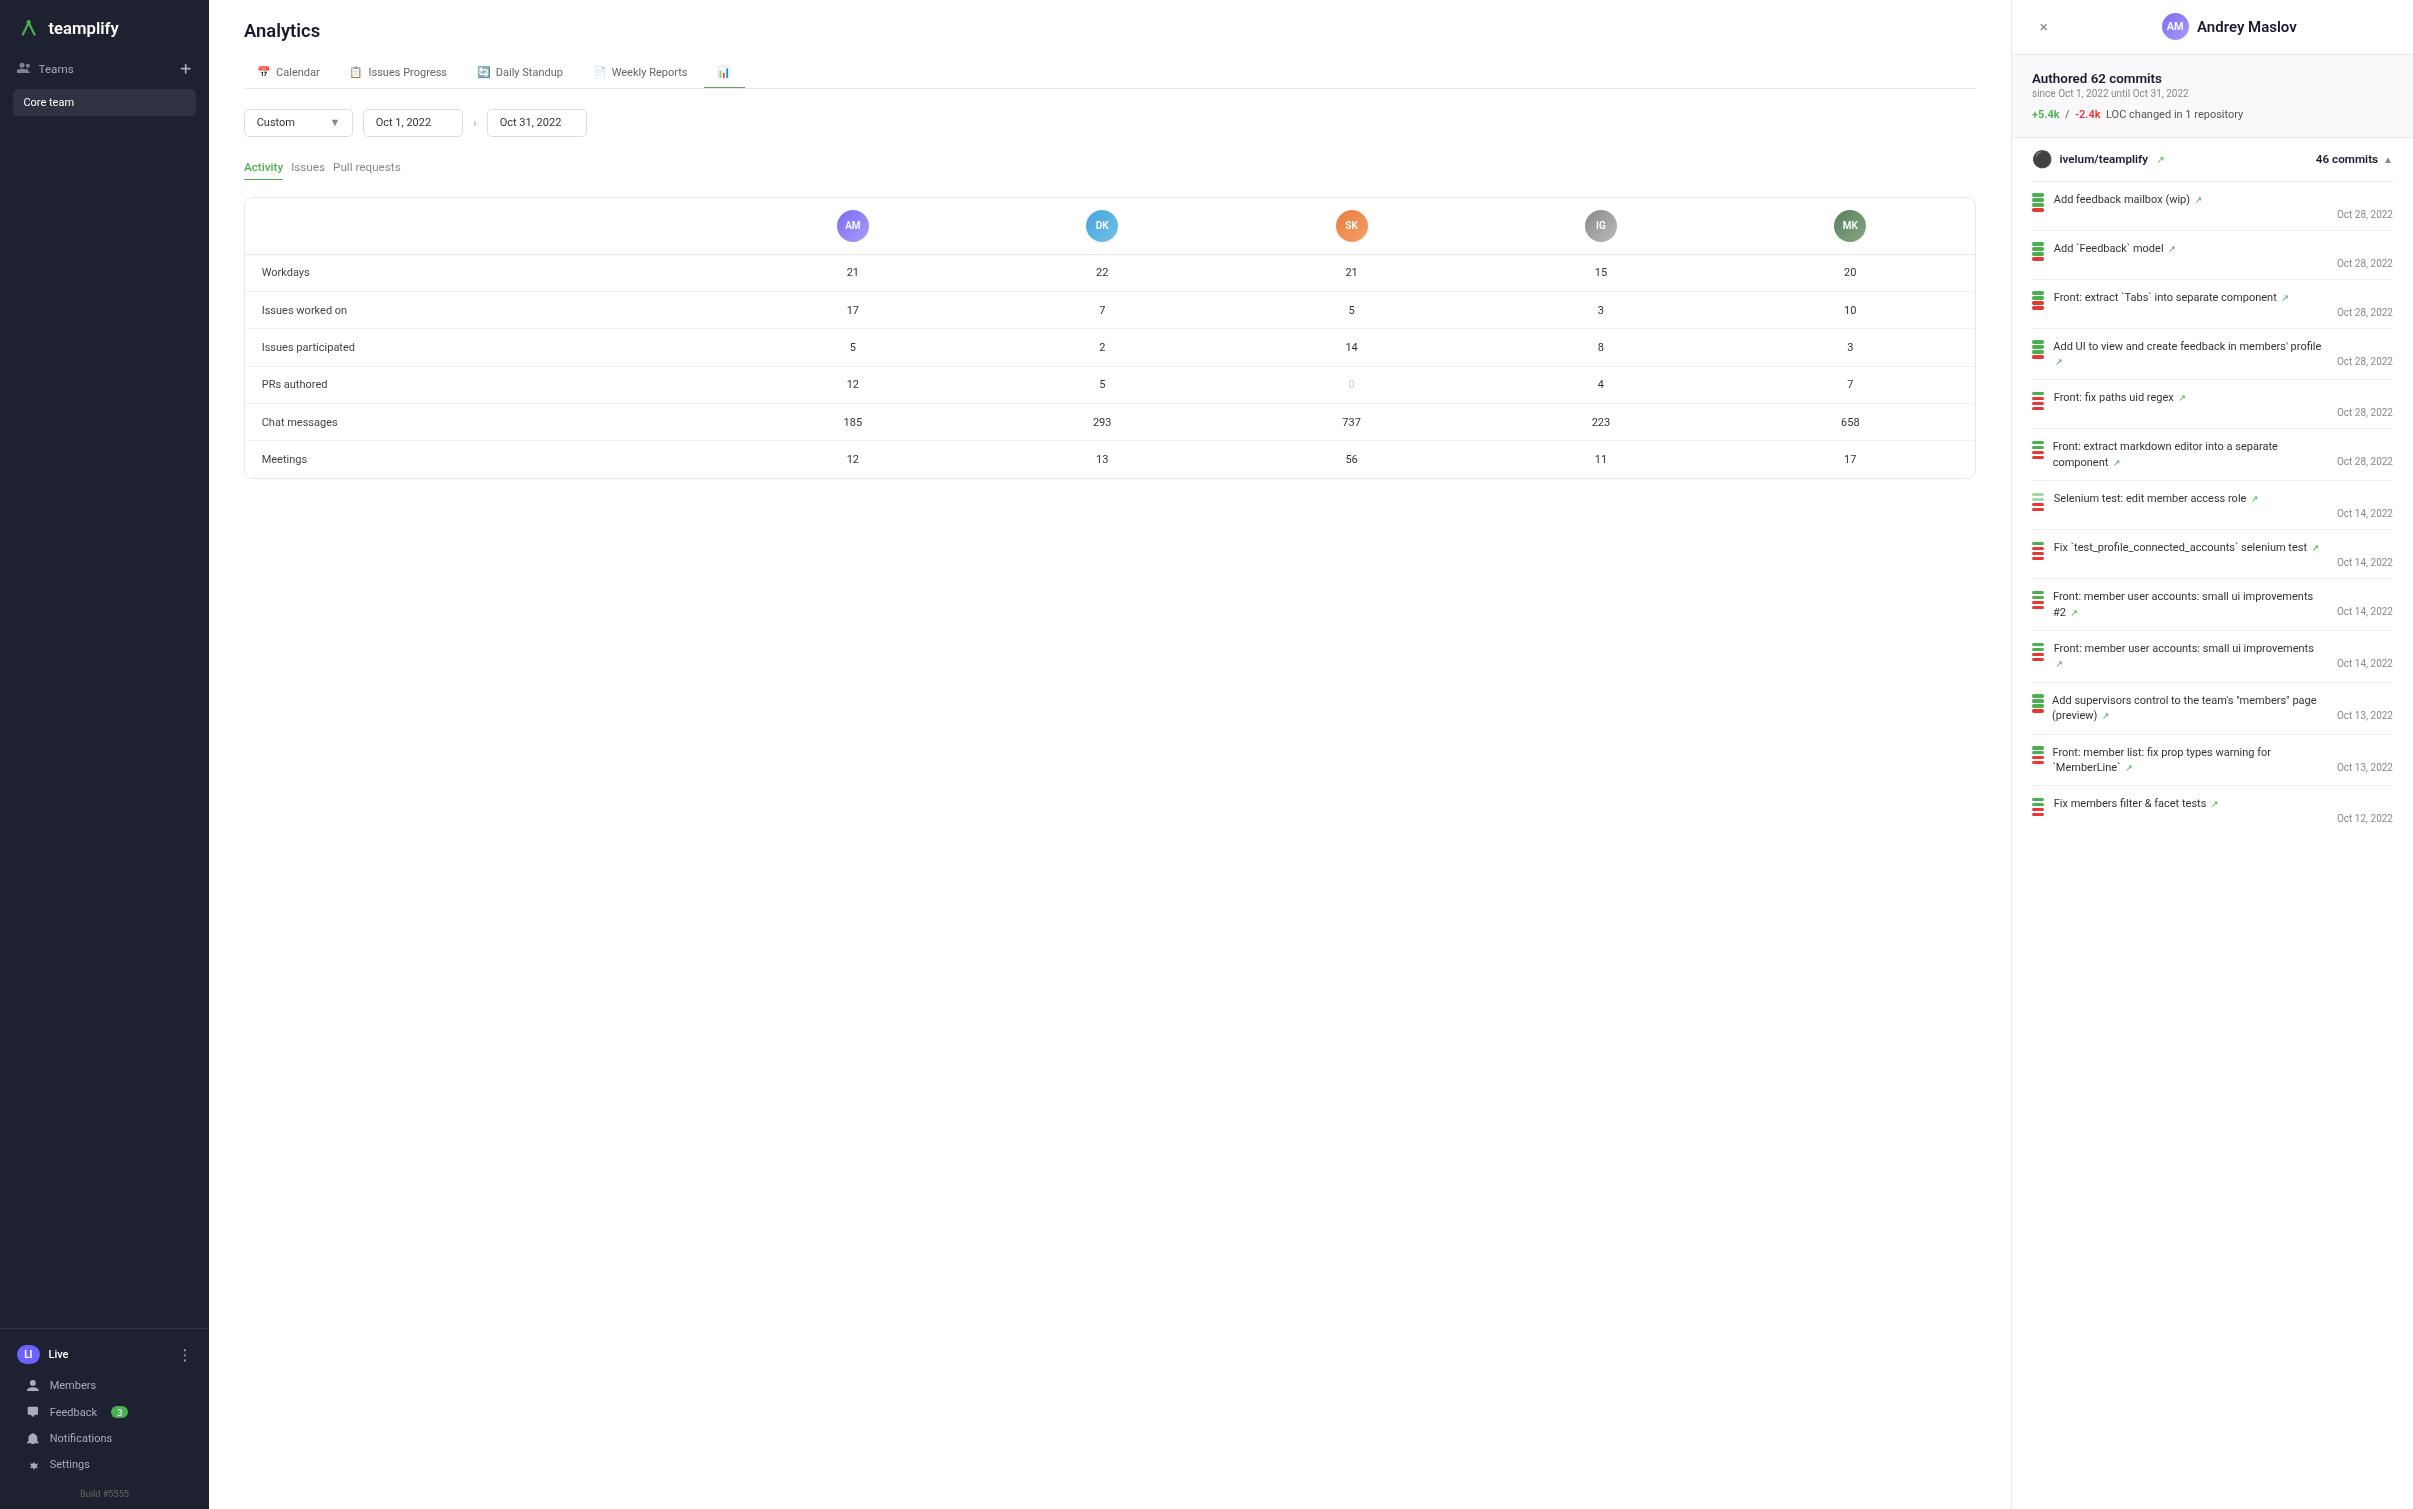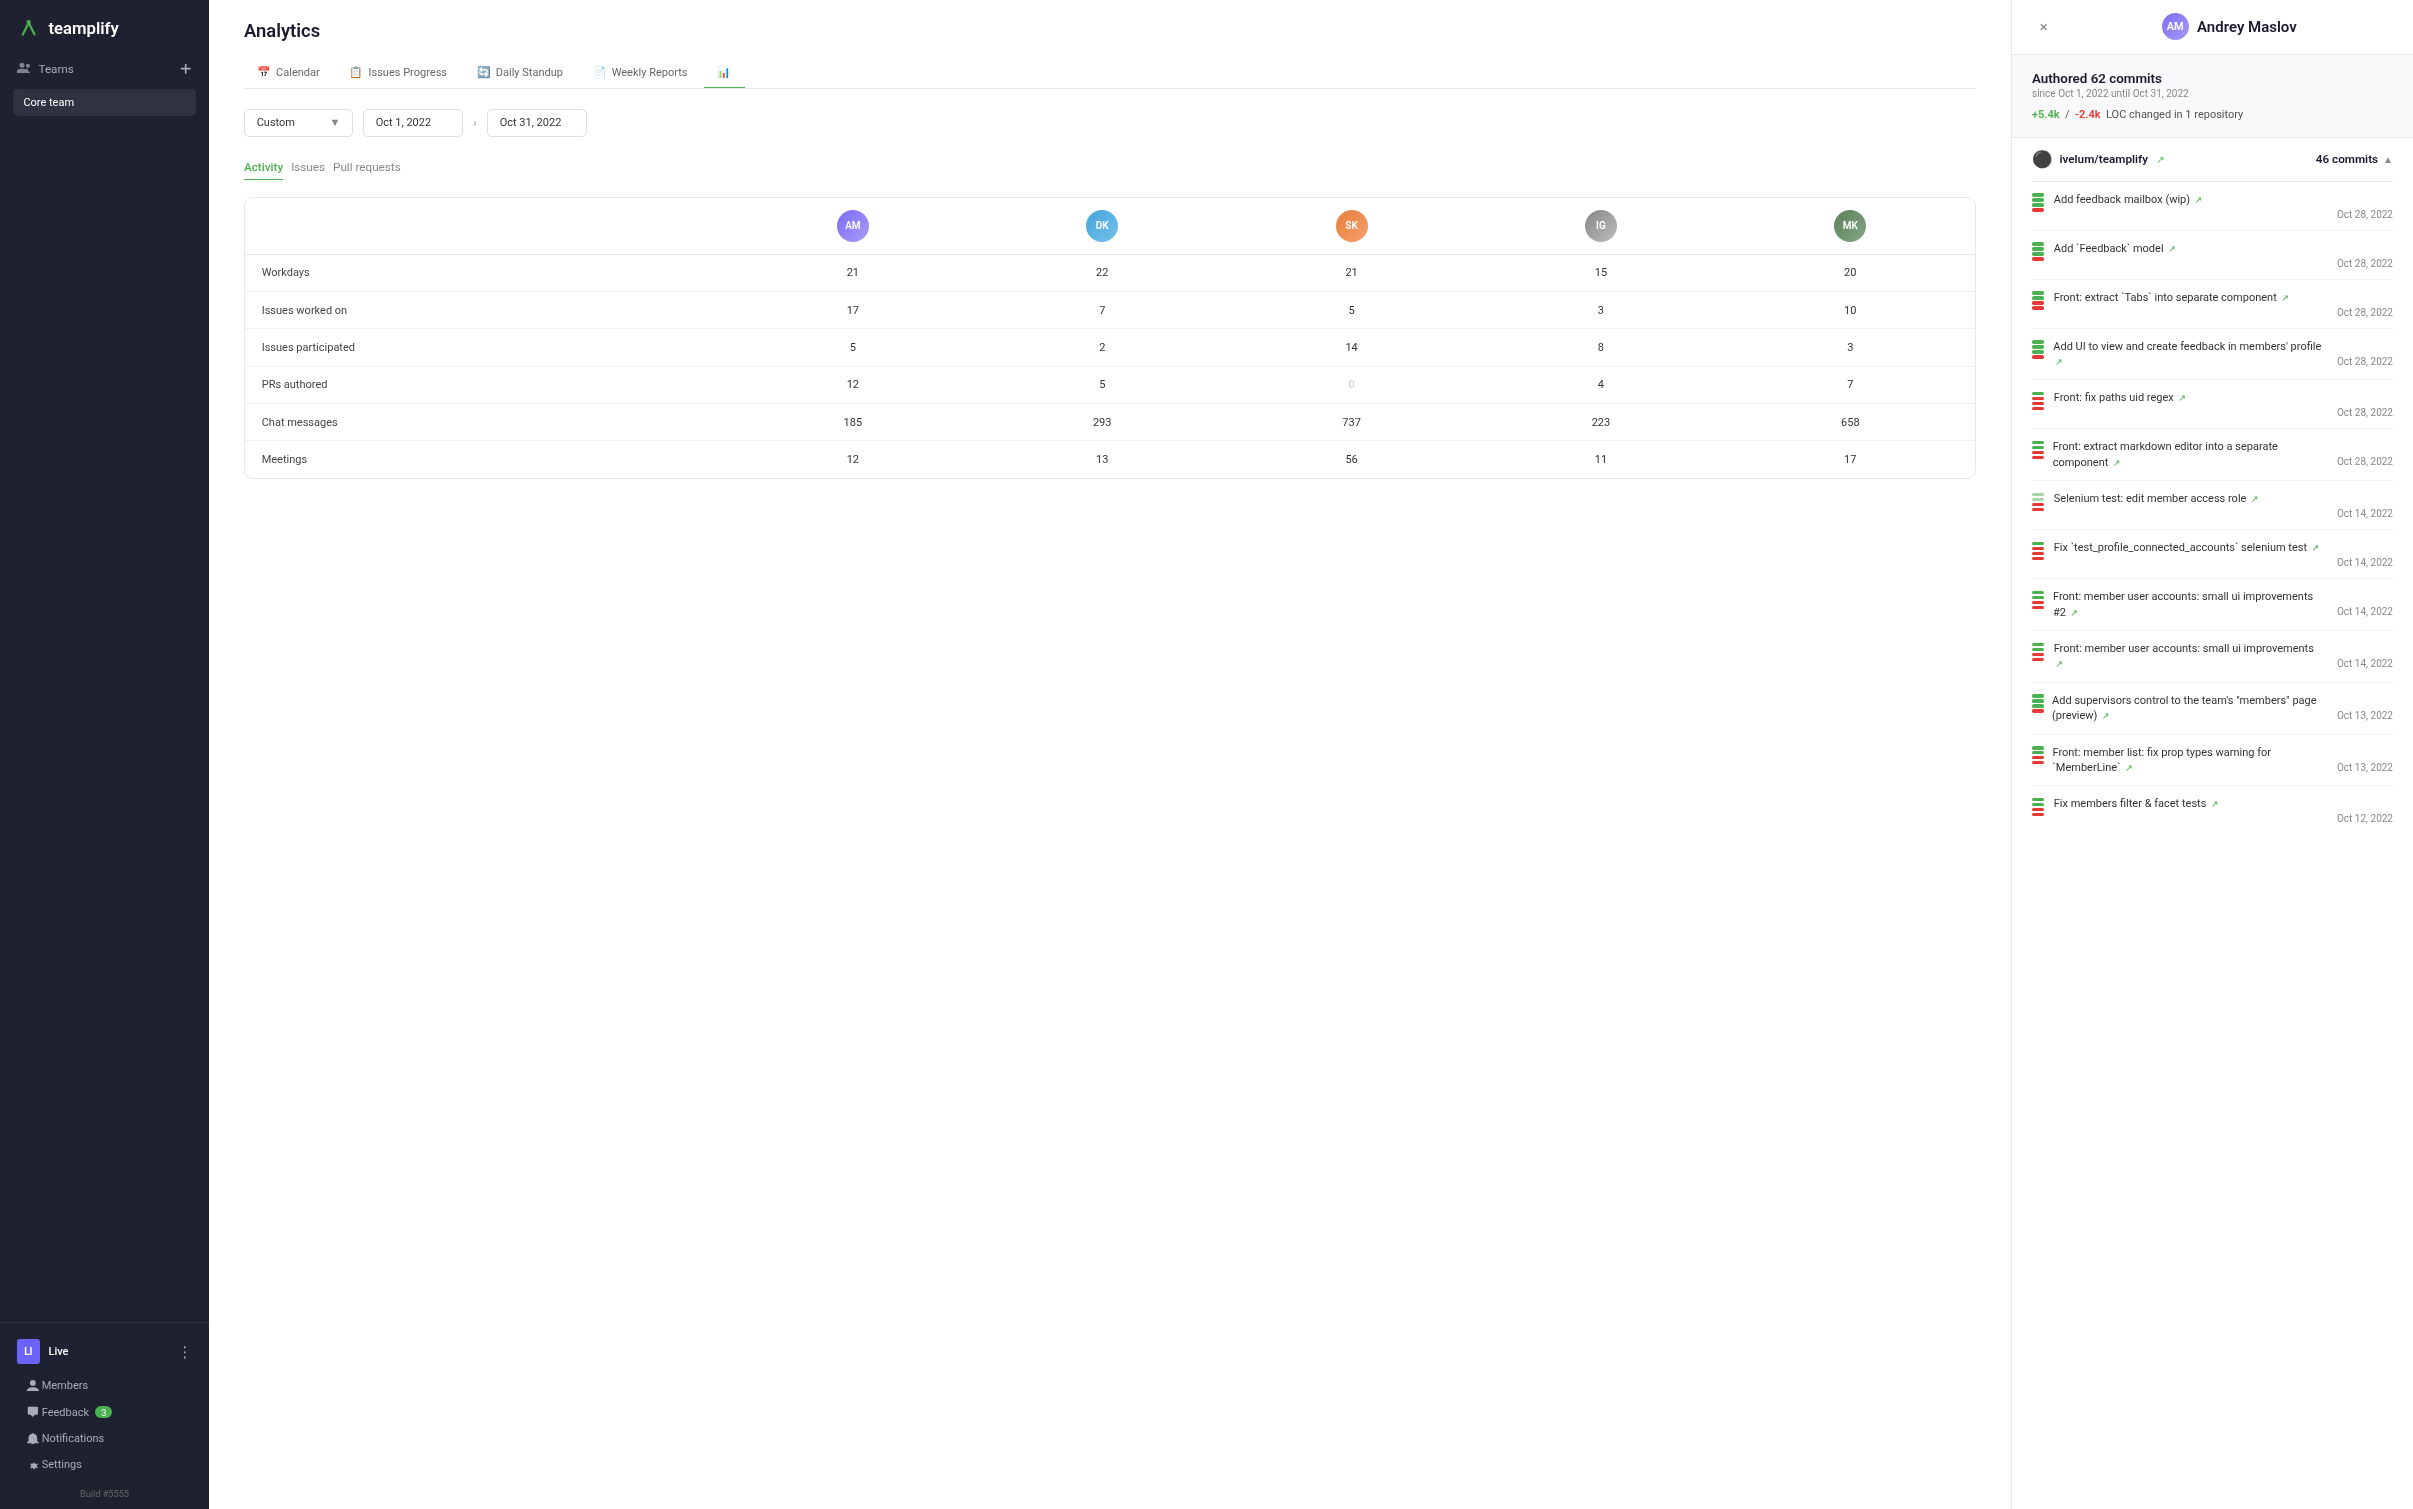--- a/index.html
+++ b/index.html
@@ -10,24 +10,24 @@
     .sidebar-logo { padding: 16.7px 16.7px 13.4px; display: flex; align-items: center; gap: 8.4px; }
     .logo-icon { width: 23.4px; height: 23.4px; }
     .logo-text { color: #fff; font-size: 16.7px; font-weight: 600; }
     .sidebar-nav-item { display: flex; align-items: center; justify-content: space-between; padding: 8.4px 16.7px; color: #aab; font-size: 11.7px; cursor: pointer; }
     .sidebar-nav-item .left { display: flex; align-items: center; gap: 8.4px; }
     .sidebar-nav-item .icon-svg { width: 13.4px; height: 13.4px; opacity: 0.7; }
     .sidebar-team-item { padding: 5px 13.4px; cursor: pointer; }
     .sidebar-team-name { background: rgba(255,255,255,0.08); border-radius: 5px; padding: 6.7px 10px; color: #fff; font-size: 11px; }
     .sidebar-divider { height: 0.8px; background: rgba(255,255,255,0.08); margin: 8.4px 0; }
     .workspace-item { display: flex; align-items: center; justify-content: space-between; padding: 8.4px 16.7px; cursor: pointer; }
-    .workspace-badge { width: 23.4px; height: 25px; background: #6c63ff; border-radius: 3px; display: flex; align-items: center; justify-content: center; color: #fff; font-size: 10px; font-weight: 700; }
+    .workspace-badge { width: 23.4px; height: 19px; background: #6c63ff; border-radius: 10px; display: flex; align-items: center; justify-content: center; color: #fff; font-size: 10px; font-weight: 700; }
     .workspace-name { color: #fff; font-size: 11px; font-weight: 500; margin-left: 8.4px; flex: 1; }
     .three-dots { color: #aab; font-size: 15px; cursor: pointer; }
-    .sidebar-link { display: flex; align-items: center; gap: 3px; padding: 6.7px 16.7px 6.7px 27px; color: #aab; font-size: 11px; cursor: pointer; }
+    .sidebar-link { display: flex; align-items: center; gap: 11px; padding: 6.7px 16.7px 6.7px 27px; color: #aab; font-size: 11px; cursor: pointer; }
     .sidebar-link .badge { background: #4CAF50; color: #fff; border-radius: 8.4px; padding: 0.8px 5.9px; font-size: 9.2px; margin-left: 3.3px; }
     .build-info { text-align: center; padding: 10px; color: #666; font-size: 9.2px; }
 
     
     .main { flex: 1; display: flex; flex-direction: column; overflow: hidden; background: #fff; }
     .main-content { flex: 1; overflow-y: auto; padding: 20px 35px; }
     .page-title { font-size: 18.4px; font-weight: 600; color: #1a1a2e; }
     .breadcrumb { font-size: 10px; color: #888; margin-top: 1.7px; }
     .breadcrumb span { color: #888; }
     .breadcrumb span.sep { margin: 0 3.3px; }

